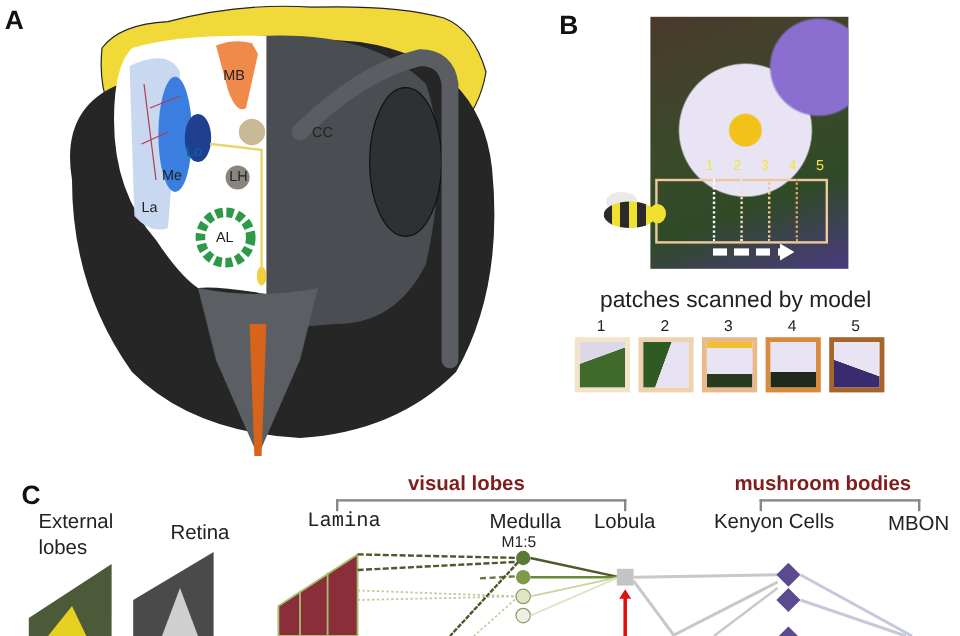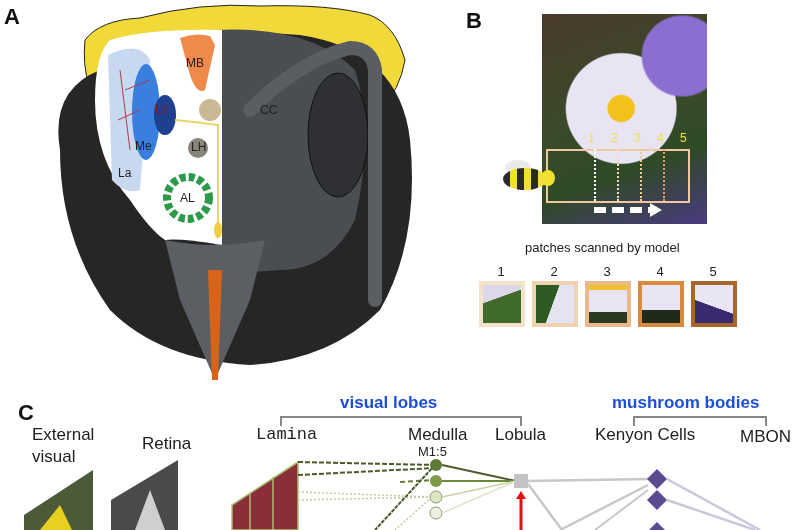--- a/index.html
+++ b/index.html
@@ -1,20 +1,20 @@
 <!DOCTYPE html>
 <html><head>
 <meta charset="utf-8">
 <style>
   html, body { margin:0; padding:0; background:#ffffff; }
   body { width:800px; height:530px; position:relative; overflow:hidden; font-family:"Liberation Sans", sans-serif; color:#222; }
   .abs { position:absolute; }
   .panel-label { position:absolute; font-weight:bold; font-size:22px; color:#111; }
   .lbl { position:absolute; font-size:17px; color:#222; white-space:nowrap; }
-  .bold-lbl { position:absolute; font-size:17px; font-weight:bold; color:#1d4ed8; white-space:nowrap; }
+  .bold-lbl { position:absolute; font-size:17px; font-weight:bold; color:#7f1d1d; white-space:nowrap; }
   .brain-lbl { position:absolute; font-size:12px; color:#222; }
   .patch-num { position:absolute; font-size:13px; color:#222; text-align:center; width:46px; }
   .patch { position:absolute; width:38px; height:38px; border:4px solid; box-sizing:content-box; }
   .scan-num { position:absolute; font-size:12px; color:#f2e24a; }
 </style>
 </head>
 <body>
 
 <div class="panel-label" style="left:4px; top:4px;">A</div>
 
@@ -50,21 +50,21 @@
   <ellipse cx="218" cy="230" rx="4" ry="8" fill="#f0d040"></ellipse>
 
   <path d="M120,70 L130,150 M125,90 L150,80 M118,120 L140,110" stroke="#b23a4a" stroke-width="1" fill="none"></path>
 
   <path d="M165,240 Q215,250 265,240 L250,300 L215,380 L180,300 Z" fill="#5b5f64"></path>
   <path d="M208,270 L222,270 L218,380 L212,380 Z" fill="#d8641c"></path>
 </svg>
 
 <div class="brain-lbl" style="left:186px; top:56px;">MB</div>
 <div class="brain-lbl" style="left:228px; top:103px;margin-left:32px;">CC</div>
-<div class="brain-lbl" style="left:155px; top:102px; color:#7f1d1d;">Lo</div>
+<div class="brain-lbl" style="left:155px; top:119px; color:#0369a1;">Lo</div>
 <div class="brain-lbl" style="left:135px; top:139px;">Me</div>
 <div class="brain-lbl" style="left:191px; top:140px;">LH</div>
 <div class="brain-lbl" style="left:118px; top:166px;">La</div>
 <div class="brain-lbl" style="left:180px; top:191px;">AL</div>
 
 <div class="panel-label" style="left:466px; top:8px;">B</div>
 
 <div class="abs" style="left:542px; top:14px; width:165px; height:210px; background:radial-gradient(circle at 85% 20%, #8b6fd0 0 18%, transparent 19%), radial-gradient(circle at 48% 45%, #f2c21a 0 9%, #e8e4f4 10% 38%, transparent 39%), linear-gradient(160deg, #4a3a2c 0%, #3a4a2a 45%, #2f4a26 70%, #4a3a80 100%);">
   <div class="abs" style="left:4px; top:135px; width:140px; height:50px; border:2px solid #f0c8a0;"></div>
   <div class="abs" style="left:52px; top:135px; height:52px; border-left:2px dotted #ffffff;"></div>
@@ -79,21 +79,21 @@
 <div class="scan-num" style="left:634px; top:131px;">3</div>
 <div class="scan-num" style="left:657px; top:131px;">4</div>
 <div class="scan-num" style="left:680px; top:131px;">5</div>
 
 <div class="abs" style="left:503px; top:160px; width:52px; height:36px;">
   <div class="abs" style="left:2px; top:0; width:26px; height:16px; border-radius:50%; background:#e6e6e6; opacity:.85;"></div>
   <div class="abs" style="left:0; top:8px; width:44px; height:22px; border-radius:50%; background:repeating-linear-gradient(90deg,#2a2a2a 0 7px,#f0e030 7px 14px);"></div>
   <div class="abs" style="left:38px; top:10px; width:14px; height:16px; border-radius:50%; background:#f0e030;"></div>
 </div>
 
-<div class="lbl" style="left:525px; top:240px; font-size:13px;">patches scanned by model</div>
+<div class="lbl" style="left:500px; top:240px; font-size:19px;">patches scanned by model</div>
 
 <div class="patch-num" style="left:478px; top:264px;">1</div>
 <div class="patch-num" style="left:531px; top:264px;">2</div>
 <div class="patch-num" style="left:584px; top:264px;">3</div>
 <div class="patch-num" style="left:637px; top:264px;">4</div>
 <div class="patch-num" style="left:690px; top:264px;">5</div>
 
 <div class="patch" style="left:479px; top:281px; border-color:#f3e3c8; background:linear-gradient(160deg,#dcd8ea 0 35%,#3f6a2a 36%);"></div>
 <div class="patch" style="left:532px; top:281px; border-color:#efd2b0; background:linear-gradient(110deg,#2f5a24 0 45%,#e6e2f2 46%);"></div>
 <div class="patch" style="left:585px; top:281px; border-color:#e9b98a; background:linear-gradient(180deg,#f0c030 0 12%,#e8e4f4 13% 70%,#2a3a20 71%);"></div>
@@ -102,21 +102,21 @@
 
 <div class="panel-label" style="left:18px; top:400px;">C</div>
 
 <div class="bold-lbl" style="left:340px; top:393px;">visual lobes</div>
 <div class="abs" style="left:280px; top:416px; width:238px; height:8px; border-top:2px solid #888; border-left:2px solid #888; border-right:2px solid #888;"></div>
 
 <div class="bold-lbl" style="left:612px; top:393px;">mushroom bodies</div>
 <div class="abs" style="left:633px; top:416px; width:130px; height:8px; border-top:2px solid #888; border-left:2px solid #888; border-right:2px solid #888;"></div>
 
 <div class="lbl" style="left:32px; top:425px;">External</div>
-<div class="lbl" style="left:32px; top:447px;">visual</div>
+<div class="lbl" style="left:32px; top:447px;">lobes</div>
 <div class="lbl" style="left:142px; top:434px;">Retina</div>
 <div class="lbl" style="left:256px; top:425px;font-family:Liberation Mono, monospace;">Lamina</div>
 <div class="lbl" style="left:408px; top:425px;">Medulla</div>
 <div class="lbl" style="left:418px; top:444px; font-size:13px;text-align:right;">M1:5</div>
 <div class="lbl" style="left:495px; top:425px;">Lobula</div>
 <div class="lbl" style="left:595px; top:425px;">Kenyon Cells</div>
 <div class="lbl" style="left:740px; top:427px;">MBON</div>
 
 <svg class="abs" style="left:0; top:455px;" width="800" height="75" viewBox="0 455 800 75">
 

